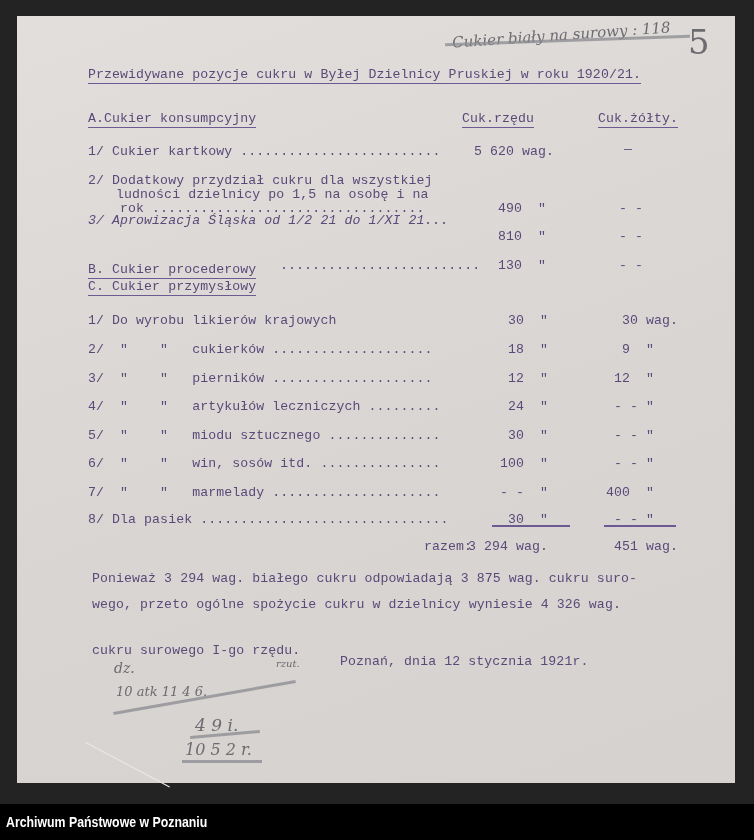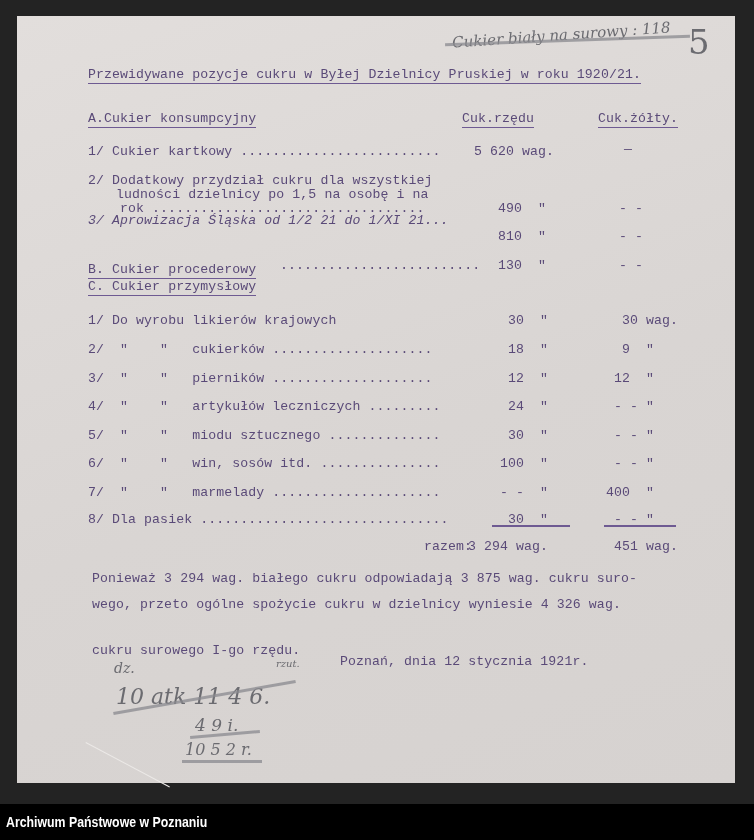--- a/index.html
+++ b/index.html
@@ -113,20 +113,20 @@
 <div class="ink" style="left:614px; top:540px;">451 wag.</div>
 
 <div class="ink" style="left:92px; top:572px;">Ponieważ 3 294 wag. białego cukru odpowiadają 3 875 wag. cukru suro-</div>
 <div class="ink" style="left:92px; top:598px;">wego, przeto ogólne spożycie cukru w dzielnicy wyniesie 4 326 wag.</div>
 <div class="ink" style="left:92px; top:644px;">cukru surowego I-go rzędu.</div>
 <div class="pencil" style="left:276px; top:616px; font-size:10px;margin-top:42px;">rzut.</div>
 
 <div class="ink" style="left:340px; top:655px;">Poznań, dnia 12 stycznia 1921r.</div>
 
 <div class="pencil" style="left:114px; top:660px; font-size:14px;">dz.</div>
-<div class="pencil" style="left:116px; top:684px; font-size:22px;">10 atk 11 4 6.</div>
+<div class="pencil" style="left:116px; top:684px; font-size:13px;">10 atk 11 4 6.</div>
 <div class="strike" style="left:112px; top:696px; width:185px; transform:rotate(-10deg);"></div>
 <div class="pencil" style="left:195px; top:715px; font-size:17px;">4 9 i.</div>
 <div class="strike" style="left:190px; top:733px; width:70px; transform:rotate(-5deg);"></div>
 <div class="pencil" style="left:185px; top:740px; font-size:16px;">10 5 2 r.</div>
 <div class="strike" style="left:182px; top:760px; width:80px;"></div>
 
 <div class="footer">Archiwum Państwowe w Poznaniu</div>
 
 </body></html>

